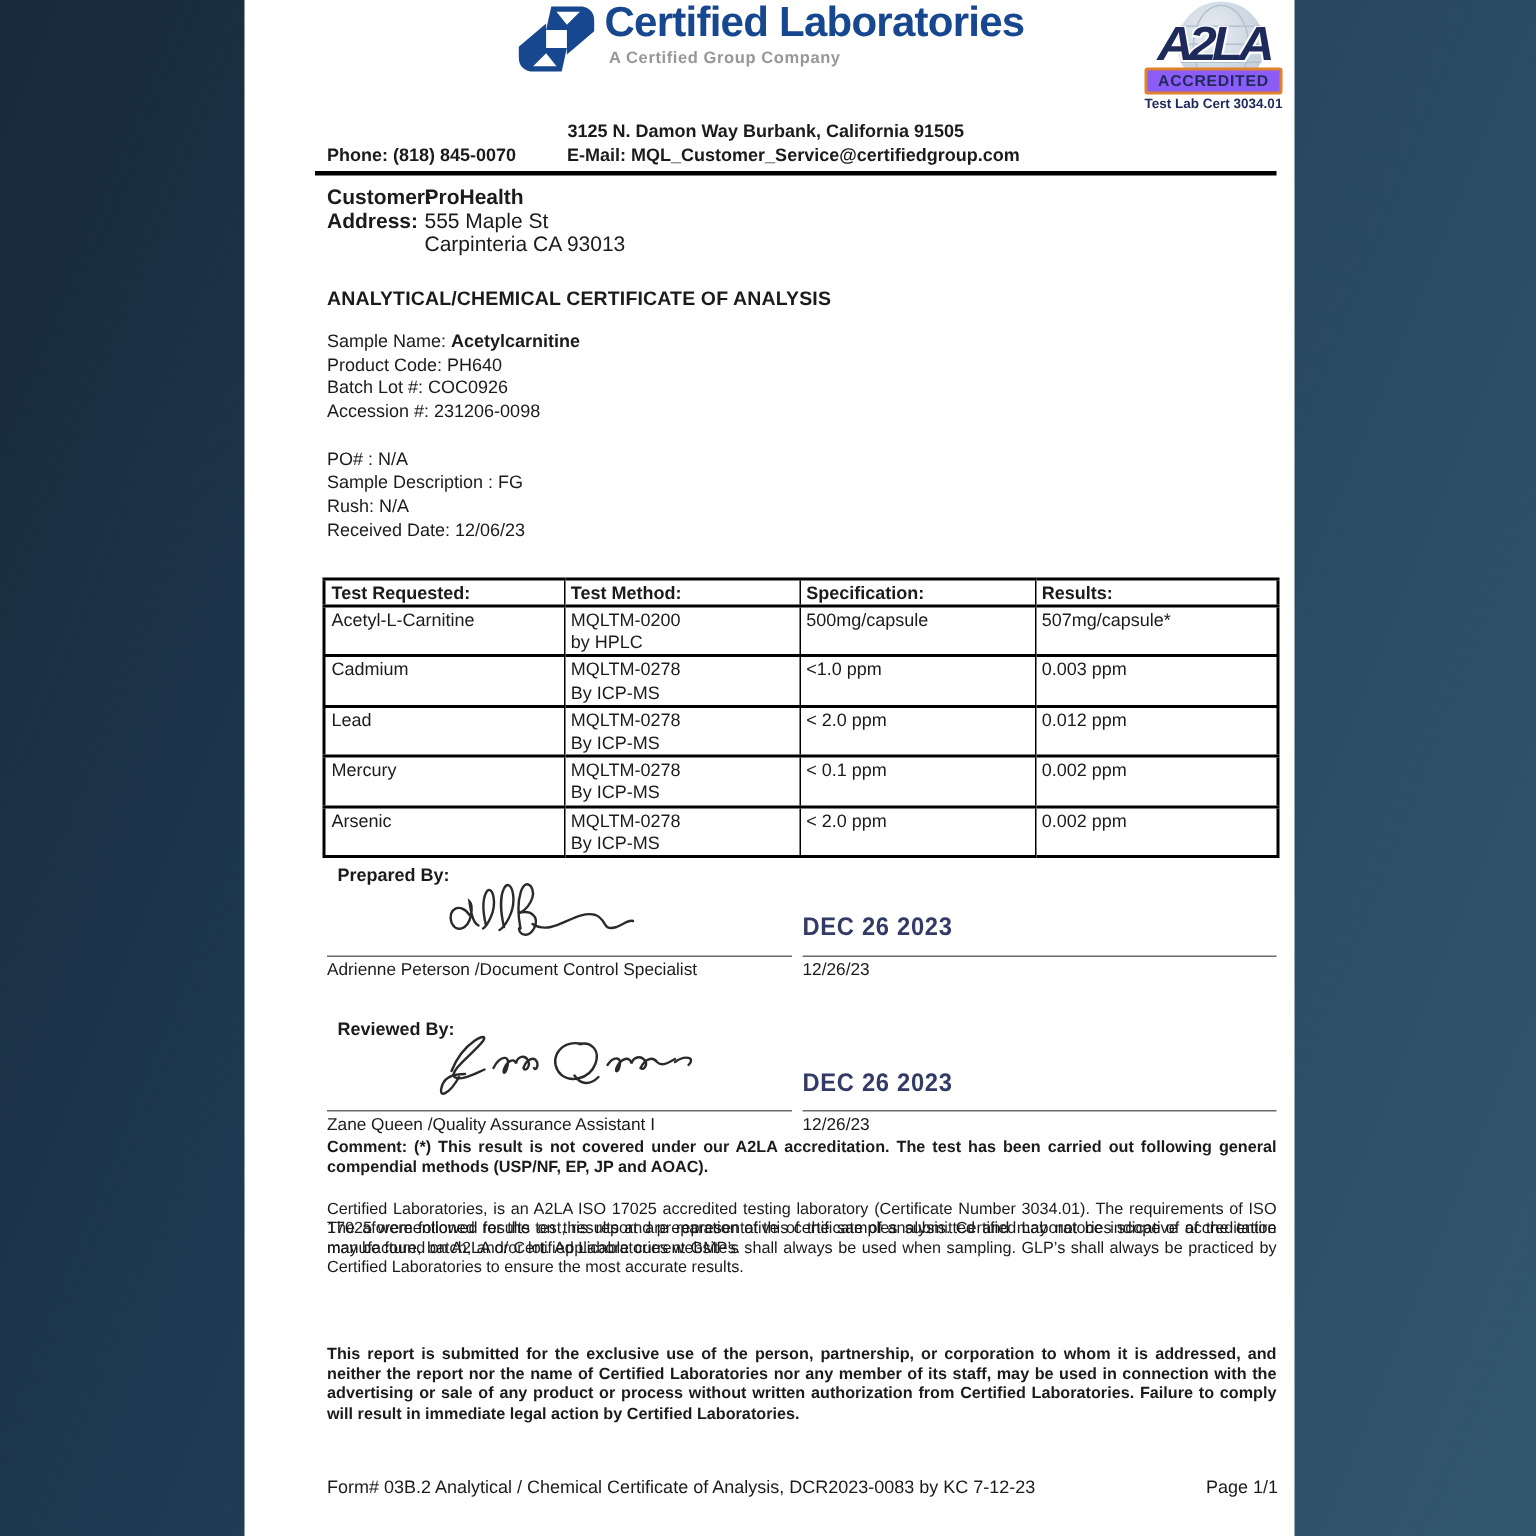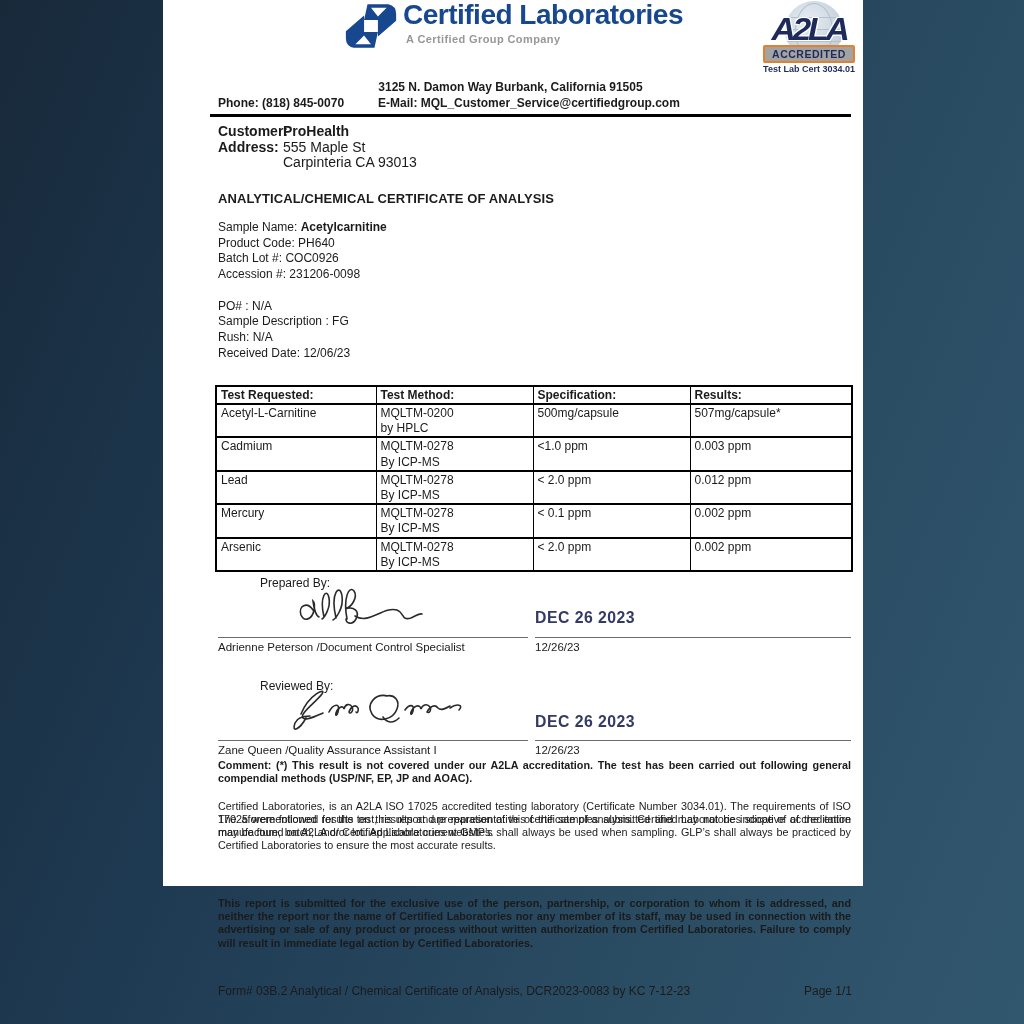--- a/index.html
+++ b/index.html
@@ -4,41 +4,41 @@
 <style>
   * { margin:0; padding:0; box-sizing:border-box; }
   html,body { width:1024px; height:1024px; overflow:hidden; }
   body {
     font-family:"Liberation Sans", sans-serif;
     background: linear-gradient(112deg, #18293a 0%, #1e3a52 35%, #2a4c63 70%, #31576f 100%);
     position:relative;
     color:#1b1b1b;
   }
   .page {
-    position:absolute; left:163px; top:0; width:700px; height:886px;
+    position:absolute; left:163px; top:0; width:700px; height:1024px;
     background:#ffffff;
   }
   .abs { position:absolute; }
 
   
   .brand-row { position:absolute; left:180px; top:0; width:420px; height:52px; }
   .logo-icon { position:absolute; left:2px; top:1px; width:52px; height:50px; }
   .brand-name { position:absolute; left:60px; top:-1px; font-size:28px; font-weight:700; color:#17478e; letter-spacing:-0.5px; }
   .brand-sub { position:absolute; left:63px; top:33px; font-size:11px; font-weight:700; color:#979797; letter-spacing:0.4px; }
 
   .badge { position:absolute; left:598px; top:3px; width:96px; height:72px; text-align:center; }
   .globe { position:absolute; left:24px; top:-2px; width:58px; height:58px; border-radius:50%;
            background: radial-gradient(circle at 40% 35%, #e8edf3 0%, #ccd6e0 55%, #b9c6d4 100%); }
   .globe:before { content:""; position:absolute; left:10px; top:2px; width:36px; height:54px; border:1px solid #b3c0cd; border-radius:50%; }
   .globe:after  { content:""; position:absolute; left:2px; top:16px; width:54px; height:1px; background:#b3c0cd; box-shadow:0 12px 0 #b3c0cd, 0 24px 0 #b3c0cd; }
   .a2la-word { position:absolute; left:0; top:8px; width:96px; text-align:center;
                font-size:32px; font-weight:700; font-style:italic; color:#1e2a5a;
                text-shadow:-1px -1px 0 #fff, 1px -1px 0 #fff, -1px 1px 0 #fff, 1px 1px 0 #fff;
                transform:scaleX(1.05); letter-spacing:-3px; }
-  .accredited-box { position:absolute; left:2px; top:42px; width:92px; background:#a3a3a3;
+  .accredited-box { position:absolute; left:2px; top:42px; width:92px; background:#8b5cf6;
                     border:2px solid #e0822d; border-radius:2px; font-size:10.5px; font-weight:700;
                     color:#1e2a5a; letter-spacing:0.5px; padding:1px 0; }
   .cert-text { position:absolute; left:-4px; top:61px; width:104px; font-size:9px; font-weight:700; color:#1e2a5a; }
 
   .tagline { position:absolute; left:55px; top:59px; width:585px; text-align:center; font-size:13.5px; font-weight:700; }
   .addr-line { position:absolute; left:55px; top:80px; width:585px; text-align:center; font-size:12px; font-weight:700; }
   .phone-line { position:absolute; left:55px; top:96px; width:585px; text-align:left; font-size:12px; font-weight:700; }
   .phone-line .gap { display:inline-block; width:34px; }
   .header-rule { position:absolute; left:47px; top:114px; width:641px; height:3px; background:#000; }
 
@@ -61,21 +61,21 @@
     border-left:1px solid #000; border-right:1px solid #000;
     border-top:2px solid #000; border-bottom:2px solid #000;
     font-size:12px; text-align:left; vertical-align:top; padding:0 4px;
   }
   .results-table { border:2px solid #000; }
   .results-table th { font-weight:700; height:17px; line-height:16px; }
   .results-table td { height:31px; line-height:15.2px; padding-top:1px; }
   .col-test{width:160px;} .col-method{width:157px;} .col-spec{width:157px;} .col-result{width:162px;}
 
   
-  .sig-label { font-size:12px; font-weight:400;margin-left:35px; }
+  .sig-label { font-size:12px; font-weight:700; }
   .sig-svg path { fill:none; stroke:#2a2a2a; stroke-width:1.6; stroke-linecap:round; }
   .stamp { font-size:17px; font-weight:700; color:#333a66; letter-spacing:0.5px; transform:scaleX(0.93); transform-origin:left; white-space:nowrap; }
   .sig-line { height:1px; background:#6b6b6b; }
   .sig-name { font-size:11.5px; }
 
   
   .para { position:absolute; left:55px; width:633px; font-size:10.8px; line-height:13.2px; text-align:justify; }
   .para.b { font-weight:700; }
 
   

